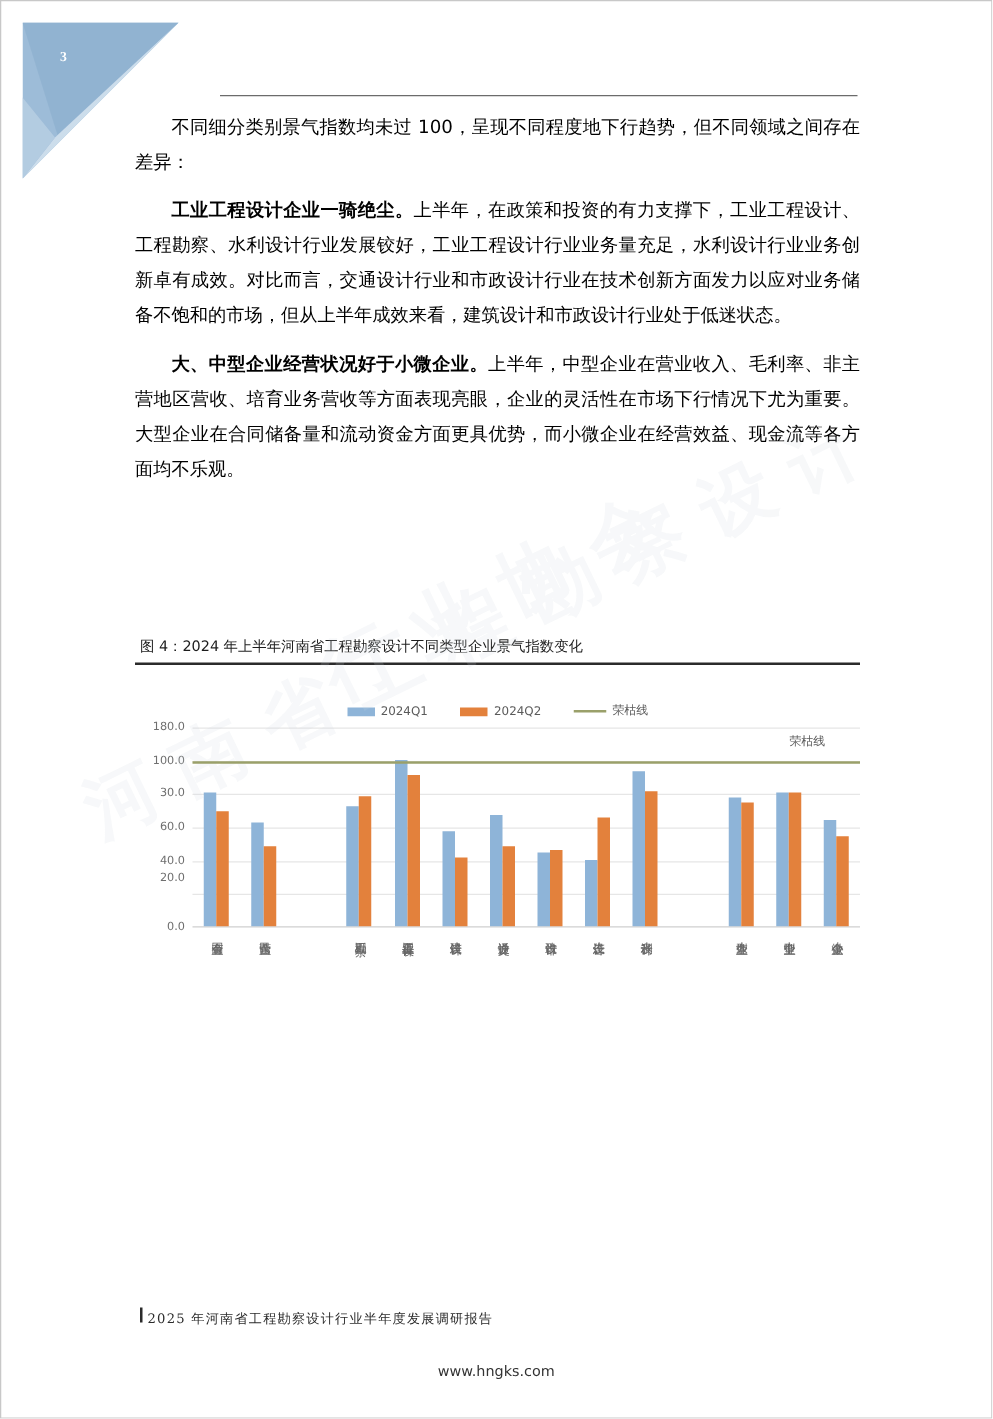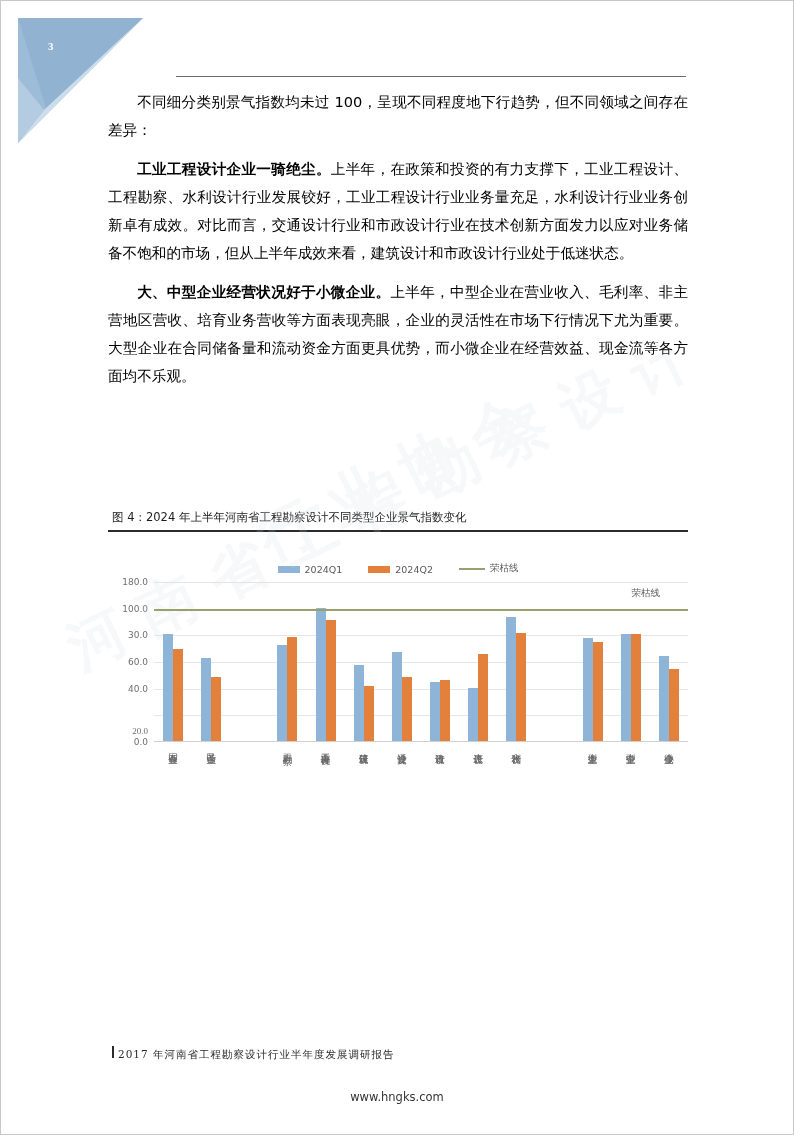--- a/index.html
+++ b/index.html
@@ -336,21 +336,21 @@
         </span>
         <span class="legend-item">
           <i class="legend-line" style="background:#9aa06a"></i>
           <span>荣枯线</span>
         </span>
       </div>
 
       <div class="plot">
         <div class="y-axis" id="y-axis">
             <div class="y-tick" style="top: 160px;">0.0</div>
-            <div class="y-tick" style="top: 149px; font-family: Liberation Serif, serif;">20.0</div>
+            <div class="y-tick" style="top: 121px;">20.0</div>
             <div class="y-tick" style="top: 106.667px;">40.0</div>
             <div class="y-tick" style="top: 80px;">60.0</div>
             <div class="y-tick" style="top: 53.3333px;">30.0</div>
             <div class="y-tick" style="top: 26.6667px;">100.0</div>
             <div class="y-tick" style="top: 0px;">180.0</div>
           </div>
         <div class="plot-inner" id="plot-inner">
           <div class="axis-baseline"></div>
           <div class="bars" id="bars">
               <div class="group">
@@ -451,16 +451,16 @@
             </div>
             <div class="x-label-cell">
               <span class="x-label">小微企业</span>
             </div>
           </div>
       </div>
     </div>
   </div>
 
   <div class="footer-rule"></div>
-  <div class="footer">2017 年河南省工程勘察设计行业半年度发展调研报告</div>
+  <div class="footer">2025 年河南省工程勘察设计行业半年度发展调研报告</div>
   <div class="site-url">www.hngks.com</div>
 
 </div>
 
 </body></html>

